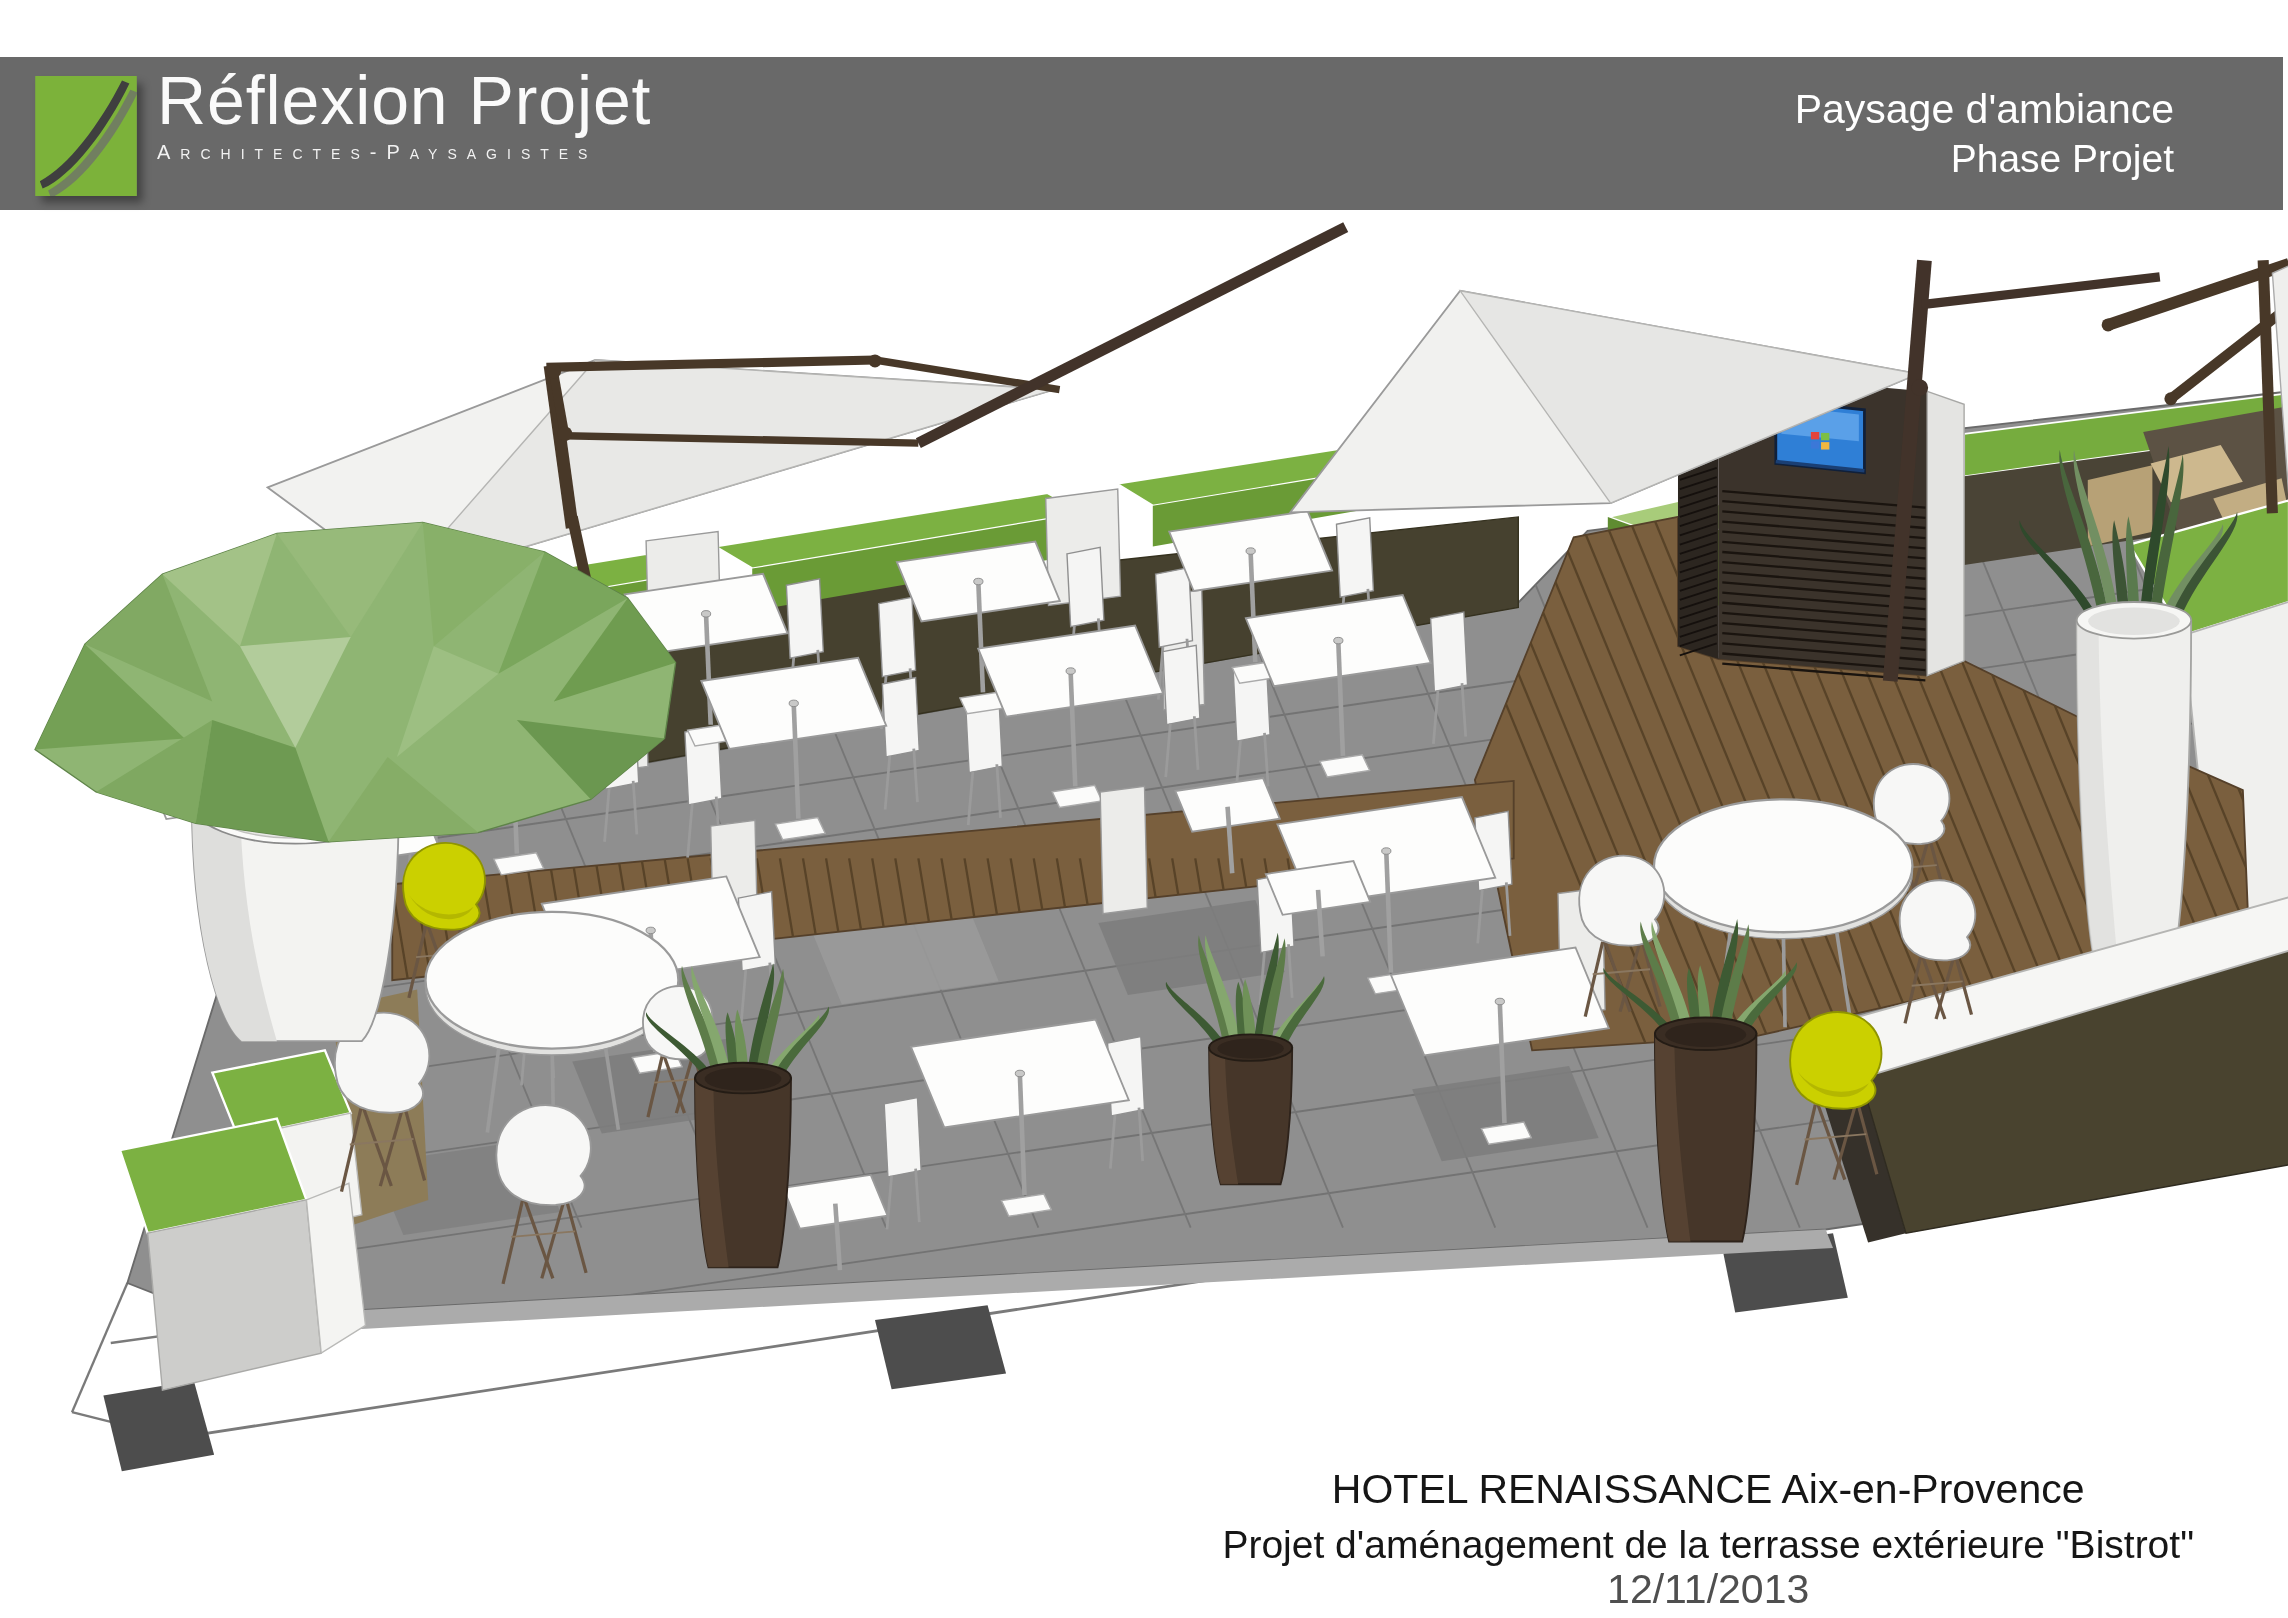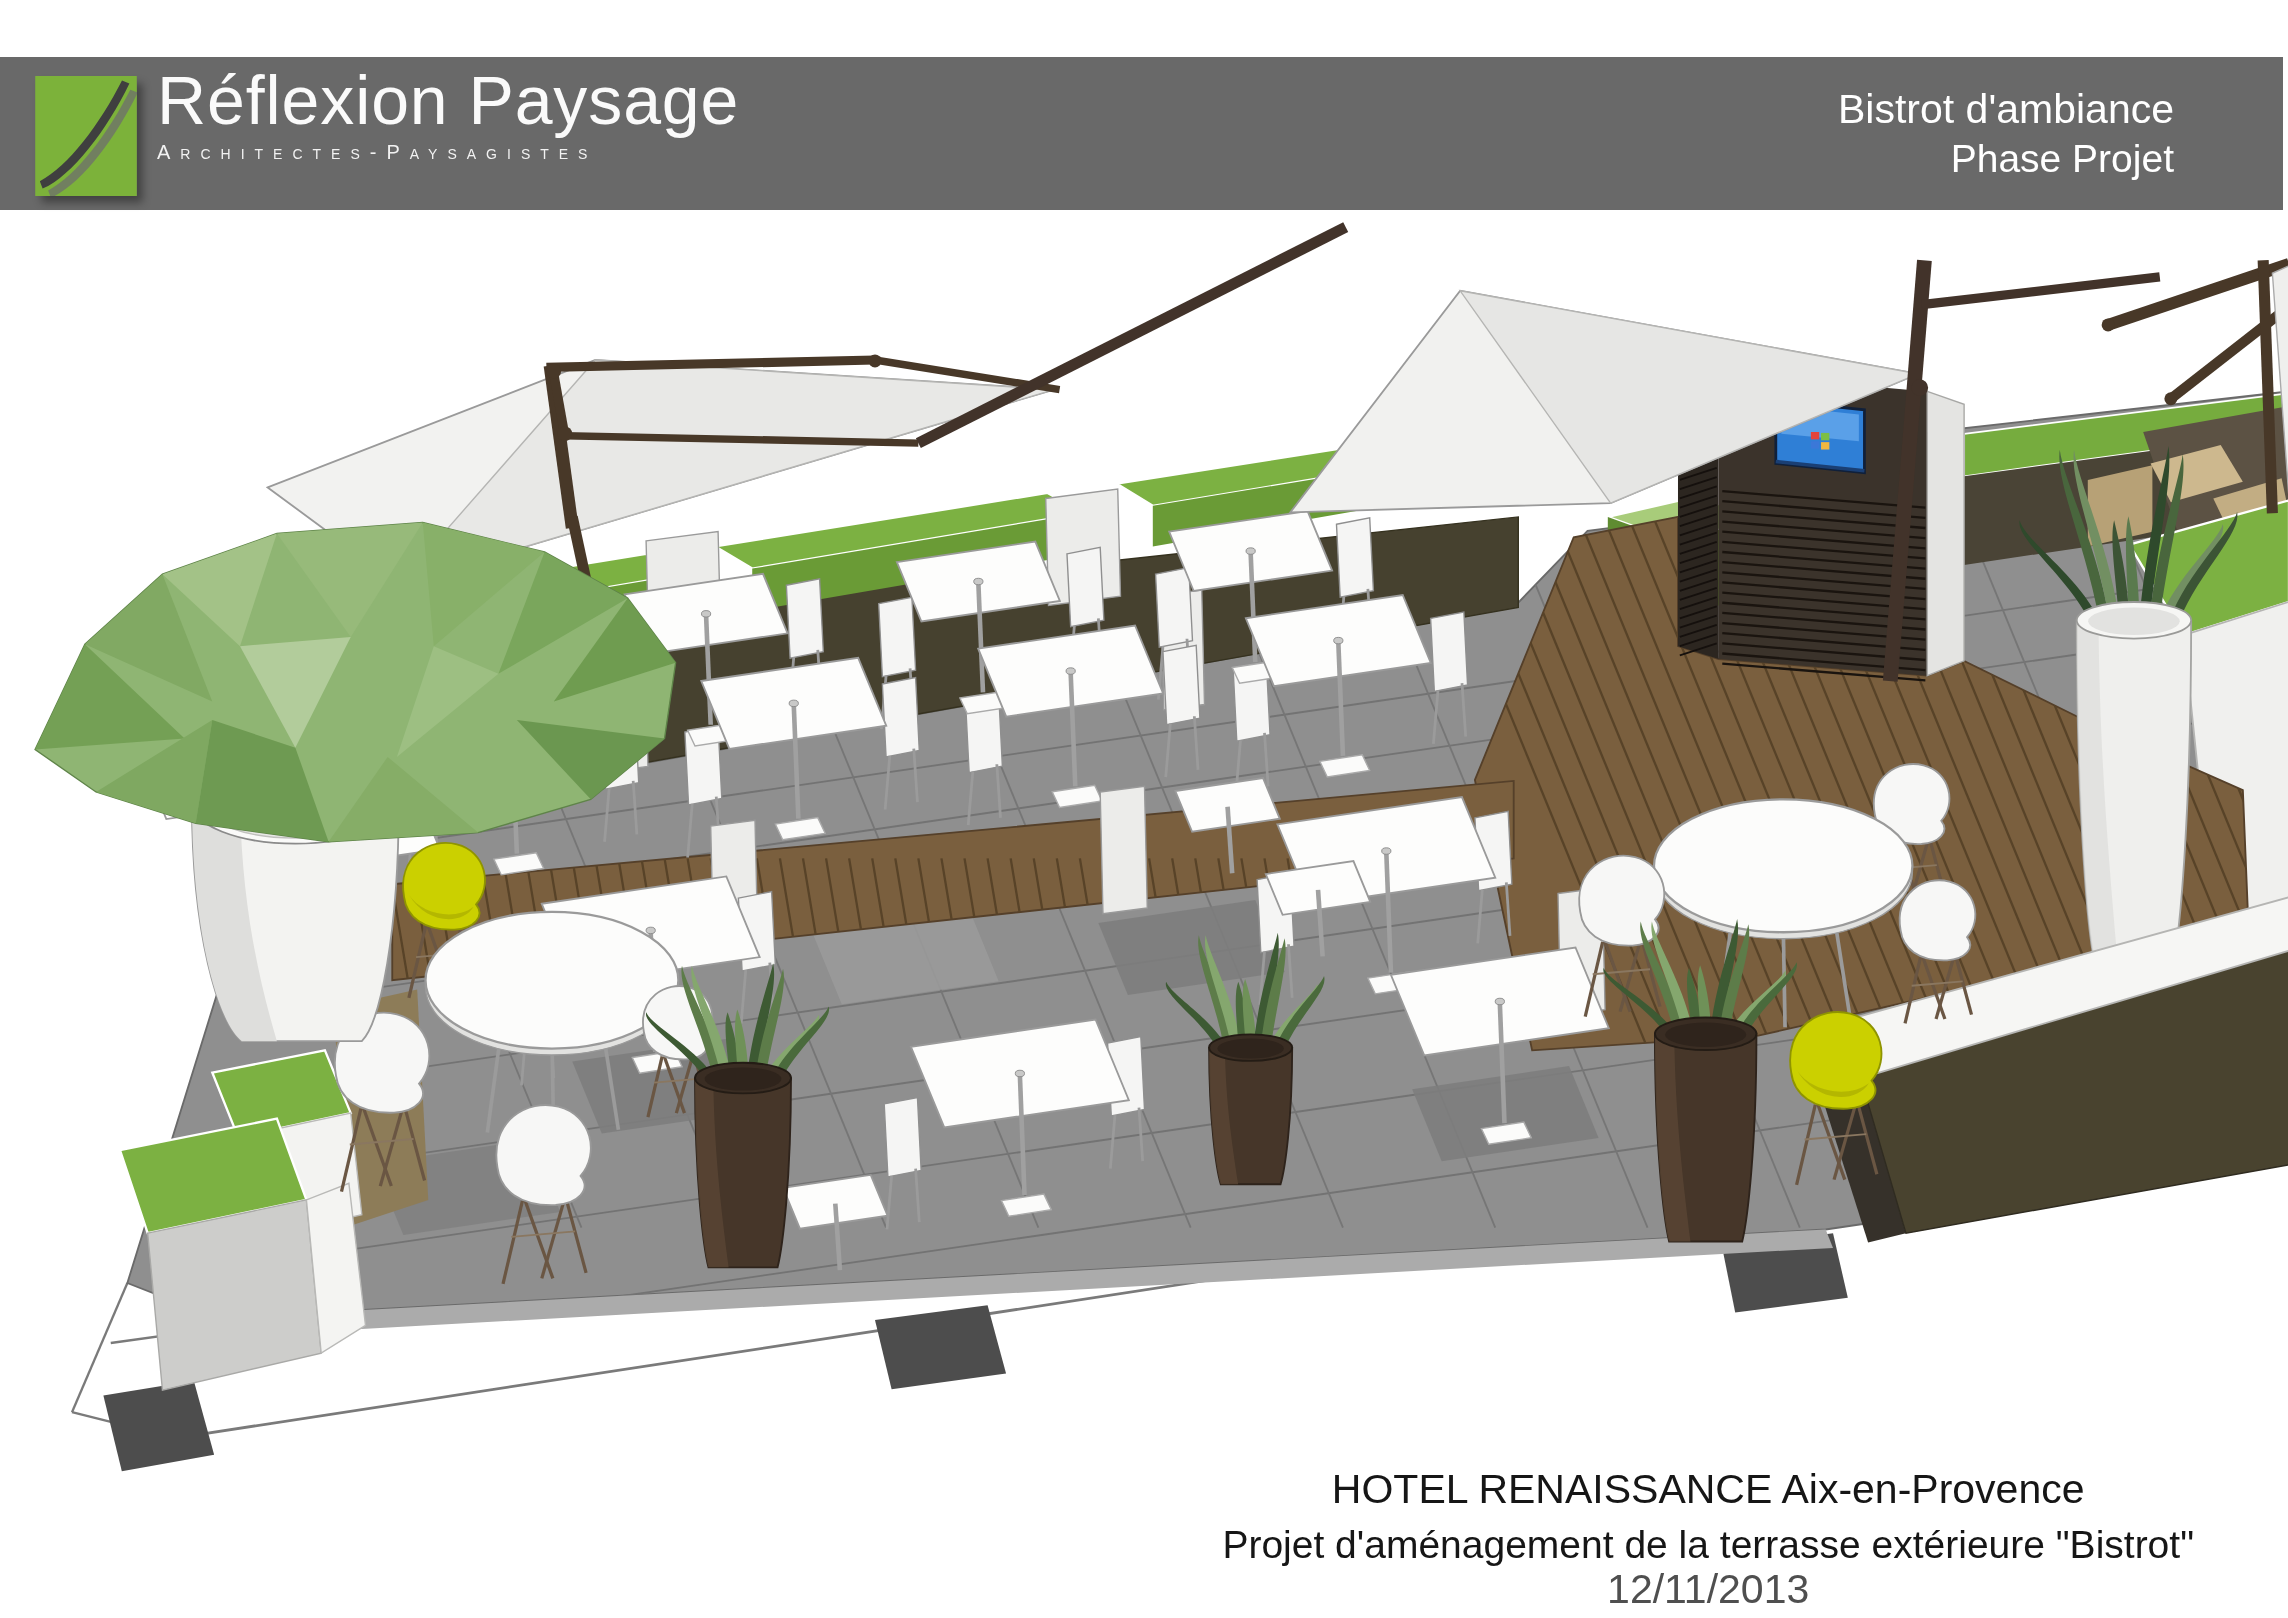--- a/index.html
+++ b/index.html
@@ -674,25 +674,25 @@
 
   <div id="header-bar">
     <div id="logo-box">
       <svg viewBox="0 0 110 130" width="102" height="120">
         <rect x="0" y="0" width="110" height="130" fill="#7cb23a"></rect>
         <path d="M8,122 C40,108 78,58 102,8 L94,5 C70,52 36,98 5,114 Z" transform="translate(9,10)" fill="#6e6e6e" opacity="0.75"></path>
         <path d="M8,122 C40,108 78,58 102,8 L94,5 C70,52 36,98 5,114 Z" fill="#3f3f3f"></path>
       </svg>
     </div>
     <div id="brand">
-      <div class="title">Réflexion Paysage</div>
+      <div class="title">Réflexion Projet</div>
       <div class="subtitle">Architectes-Paysagistes</div>
     </div>
     <div class="hdr-right">
-      <div class="l1">Bistrot d'ambiance</div>
+      <div class="l1">Paysage d'ambiance</div>
       <div class="l2">Phase Projet</div>
     </div>
   </div>
 
   <div id="footer">
     <div class="f1">HOTEL RENAISSANCE Aix-en-Provence</div>
     <div class="f2">Projet d'aménagement de la terrasse extérieure "Bistrot"</div>
     <div class="f3">12/11/2013</div>
   </div>
 

